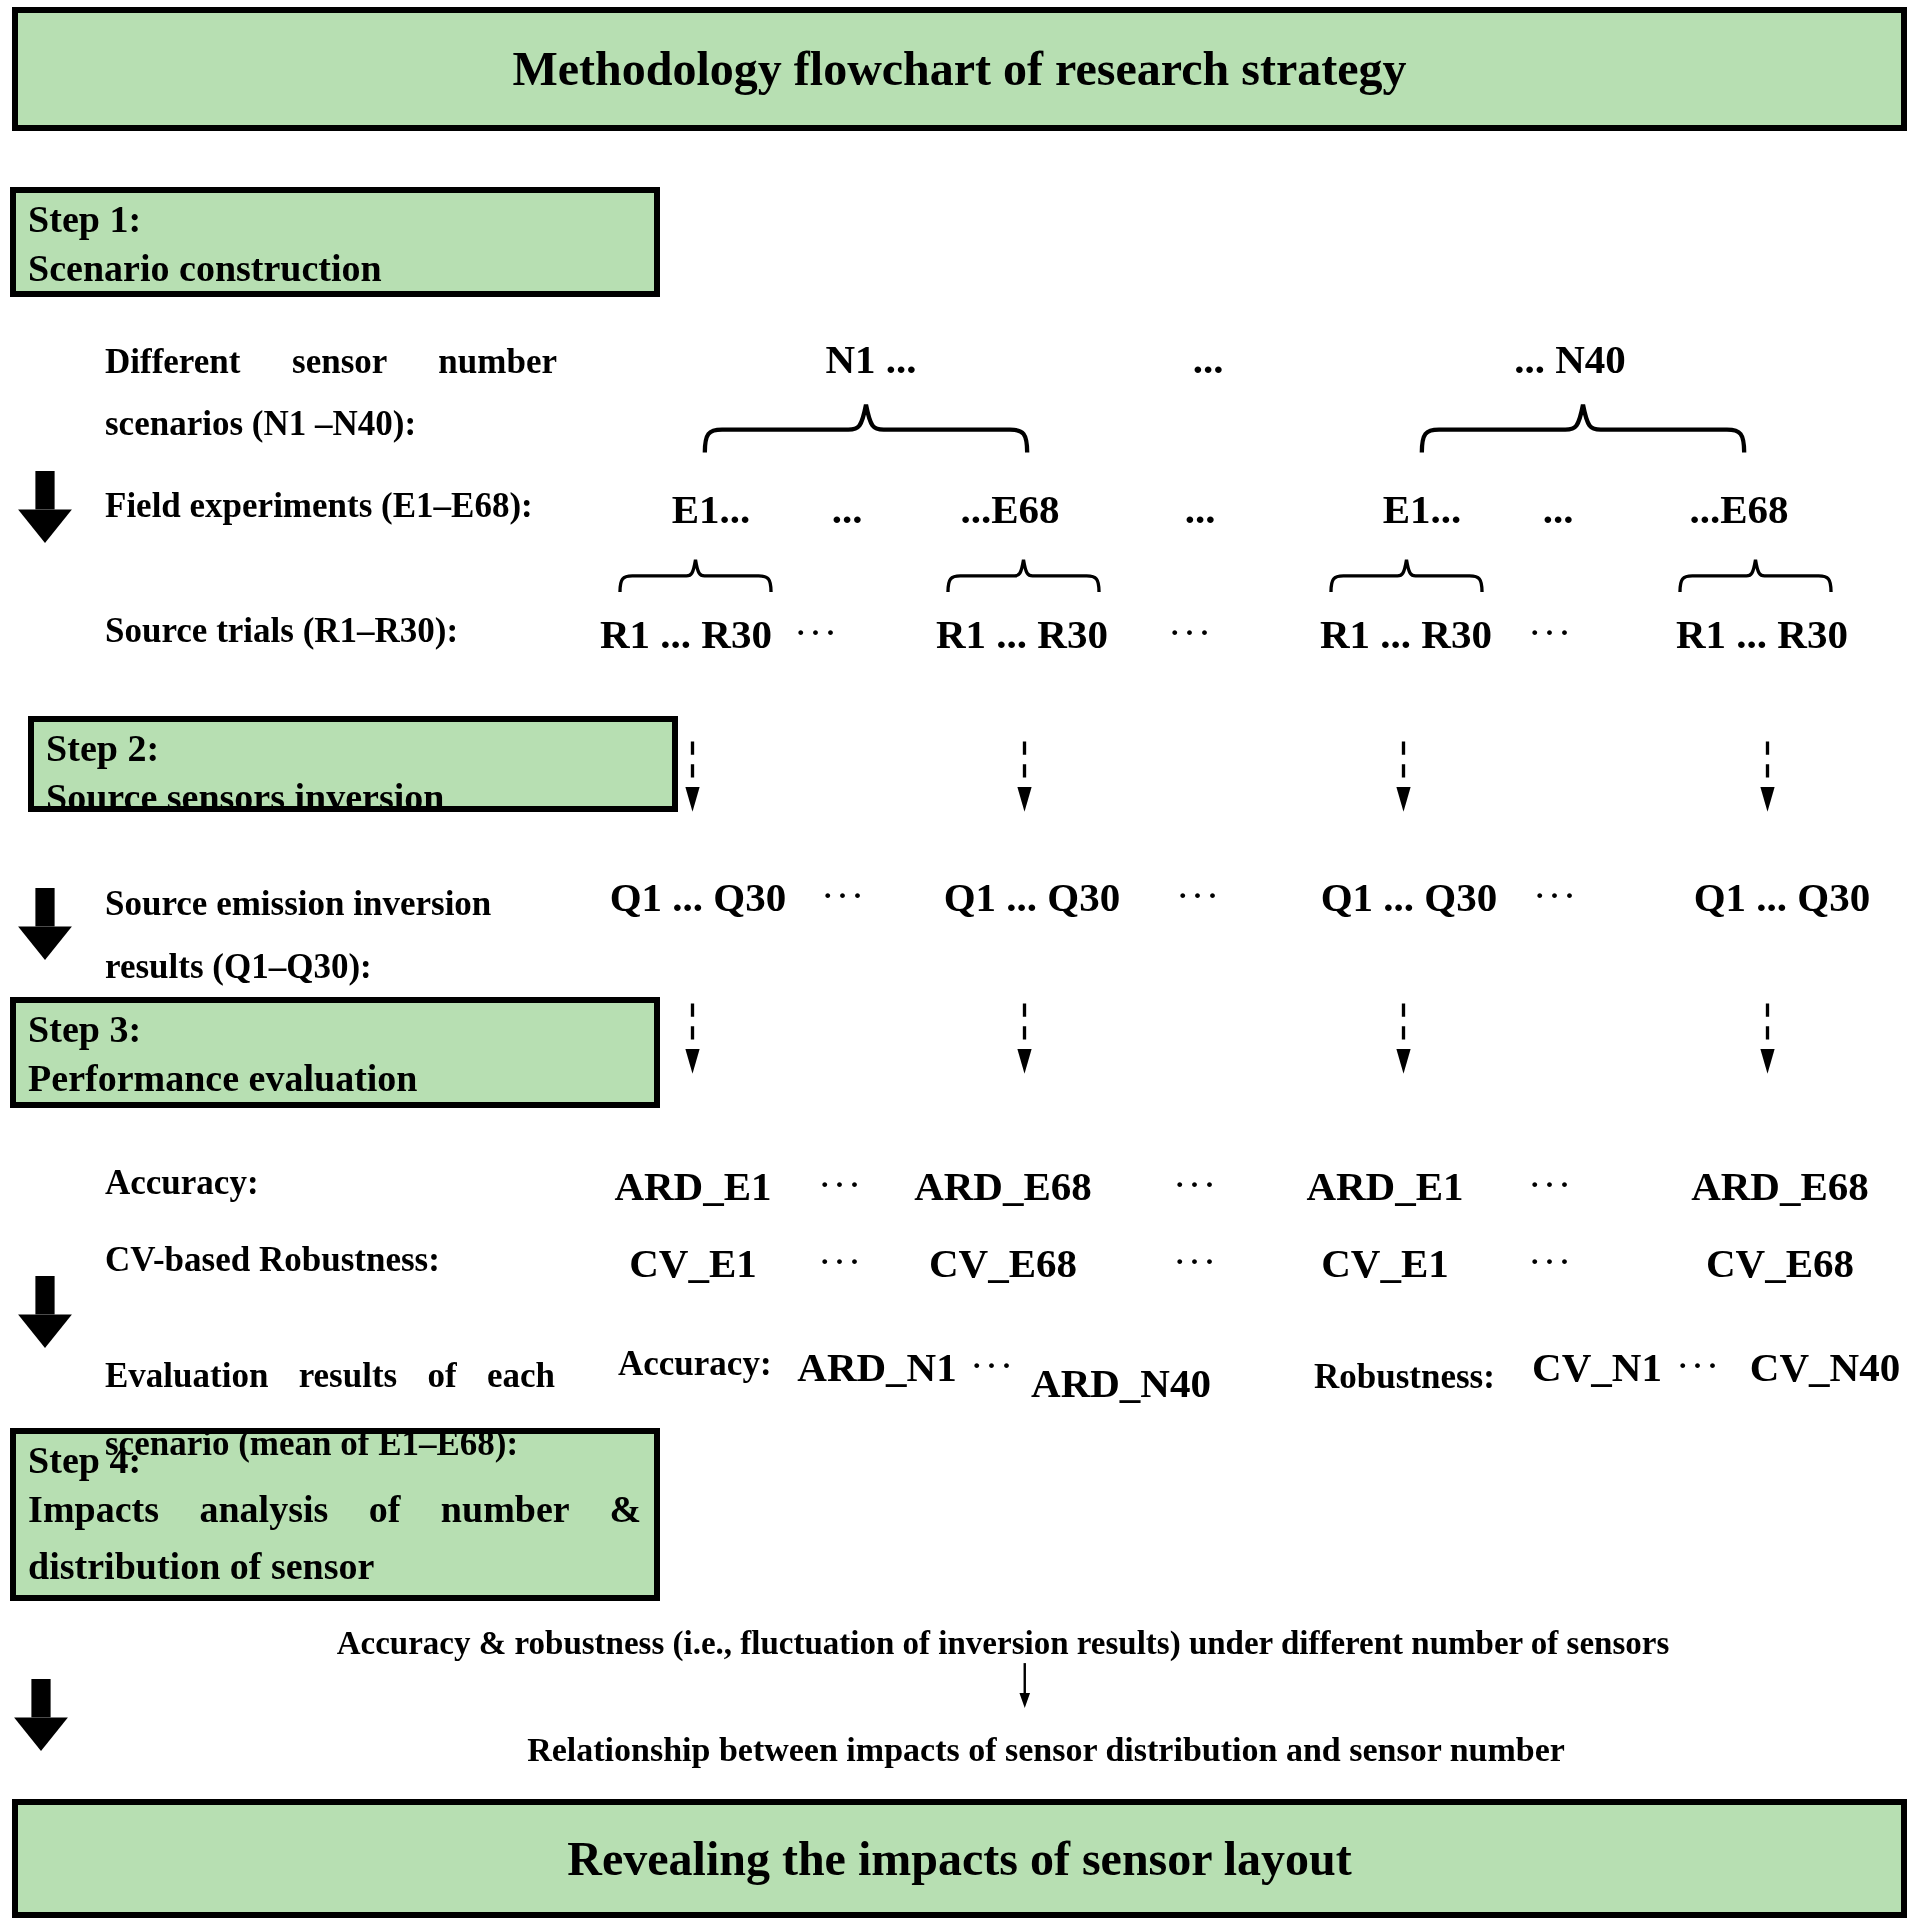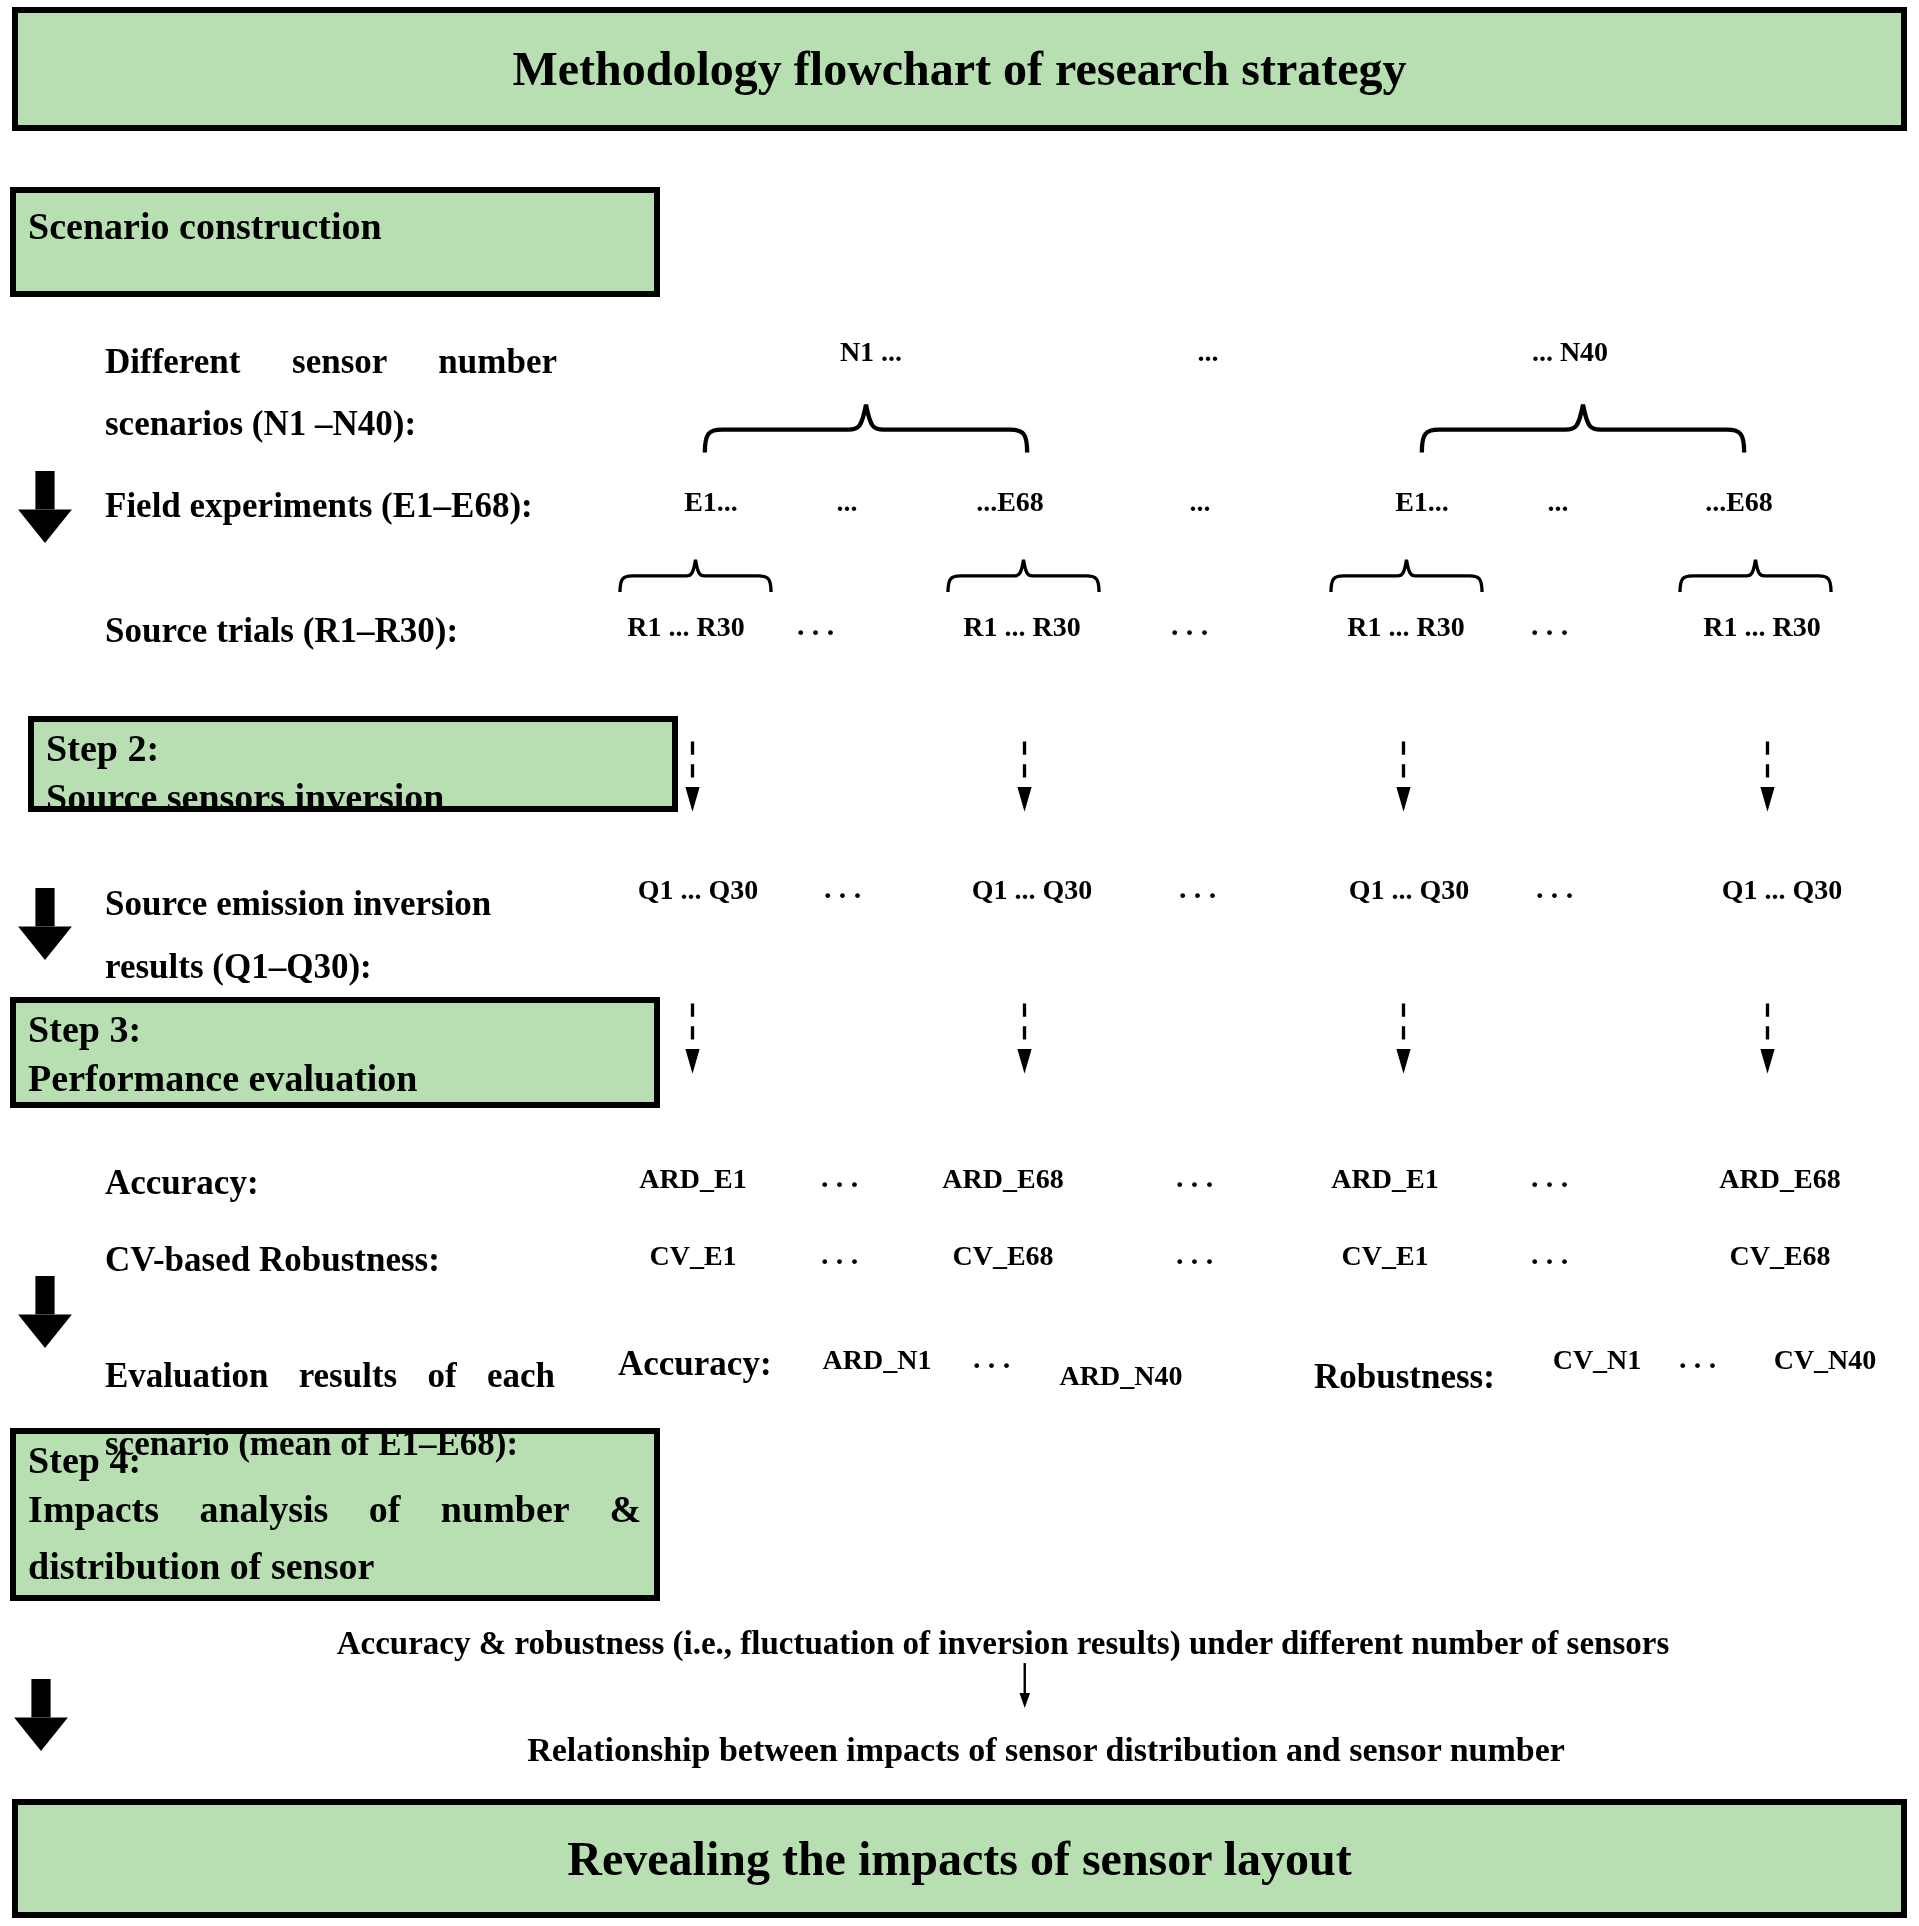--- a/index.html
+++ b/index.html
@@ -8,36 +8,37 @@
   .bar{position:absolute;left:12px;width:1895px;background:var(--box-fill,#b7dfb2);
        border:6.3px solid var(--border,#000);box-sizing:border-box;
        display:flex;align-items:center;justify-content:center;font-size:48px;}
   .stepbox{position:absolute;left:9.6px;width:650px;background:var(--box-fill,#b7dfb2);
        border:6.3px solid var(--border,#000);box-sizing:border-box;
        display:flex;flex-direction:column;justify-content:space-between;
        padding:4.8px 12.5px 6.7px 12.5px;font-size:38px;line-height:1.12;}
   .stepbox .sub{text-align:justify;line-height:1.5;}
   .lbl{position:absolute;font-size:35px;line-height:1.1;white-space:nowrap;}
   .lblblock{position:absolute;font-size:35px;text-align:justify;text-justify:inter-word;}
-  .item{position:absolute;transform:translateX(-50%);font-size:28px;line-height:1.1;white-space:nowrap;}
+  .item{position:absolute;transform:translateX(-50%);font-size:41px;line-height:1.1;white-space:nowrap;}
   .sep{position:absolute;transform:translateX(-50%);font-size:30px;line-height:1.35;
        letter-spacing:4.8px;white-space:nowrap;}
   svg.gfx{position:absolute;overflow:visible;}
   .brace{stroke:#000;fill:none;}
 </style>
 </head>
 <body>
 
 <div class="canvas">
 
   <div class="bar" style="top:6.7px;height:124px;">
     <span>Methodology flowchart of research strategy</span>
   </div>
 
   <div class="stepbox" style="top:187px;height:110px;">
+    <div>Step 1:</div>
     <div class="sub">Scenario construction</div>
   </div>
   <div class="stepbox" style="top:716px;height:96px;margin-left:18px;">
     <div>Step 2:</div>
     <div class="sub">Source sensors inversion</div>
   </div>
   <div class="stepbox" style="top:997px;height:111px;">
     <div>Step 3:</div>
     <div class="sub">Performance evaluation</div>
   </div>

